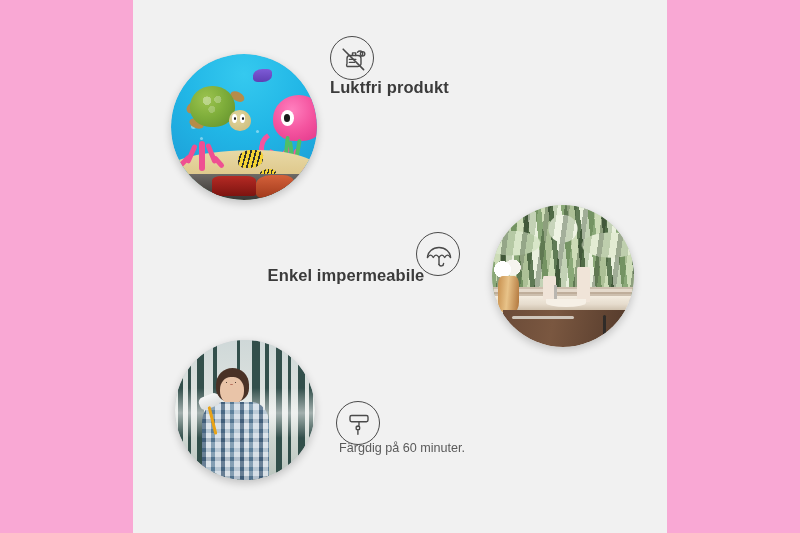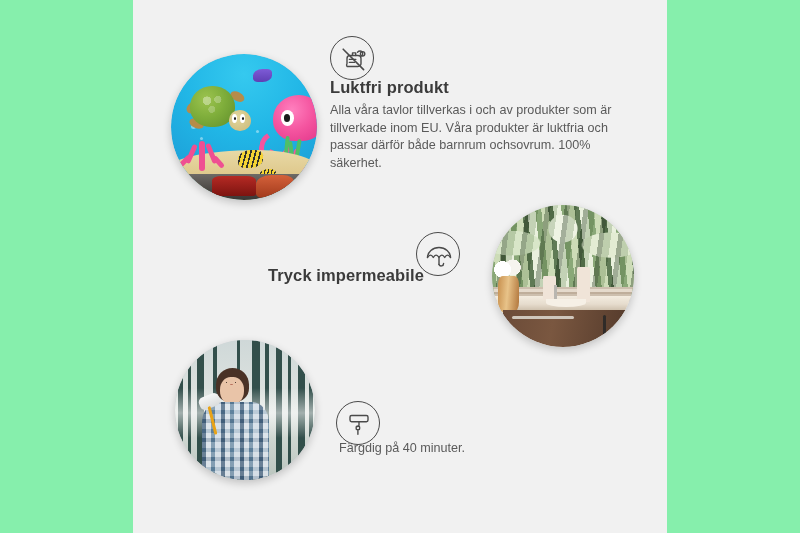--- a/index.html
+++ b/index.html
@@ -10,21 +10,21 @@
   body {
     width: 800px;
     height: 533px;
     font-family: "Liberation Sans", sans-serif;
     overflow: hidden;
   }
   #page {
     position: relative;
     width: 800px;
     height: 533px;
-    background: #86efac;
+    background: #f9a8d4;
   }
   
   #panel {
     position: absolute;
     left: 133px;
     top: 0;
     width: 534px;
     height: 533px;
     background: #f1f1f1;
   }
@@ -311,21 +311,20 @@
           <div class="fishA"></div>
           <div class="fishB"></div>
 
           <div class="sea-strip"></div>
         </div>
       </div>
     </div>
 
     <div class="txt-block" style="left:330px; top:77px; width:290px;">
       <div class="f-title">Luktfri produkt</div>
-      <div class="f-desc">Alla våra tavlor tillverkas i och av produkter som är tillverkade inom EU. Våra produkter är luktfria och passar därför både barnrum ochsovrum. 100% säkerhet.</div>
     </div>
 
     <div class="icon-circle" style="left:330px; top:36px;">
       <svg width="44" height="44" viewBox="0 0 44 44" fill="none" stroke="#4a4a4a" stroke-width="1.4" stroke-linecap="round" stroke-linejoin="round">
         <path d="M16 29.5 h11 a3 3 0 0 0 3-3 v-5 a3 3 0 0 0-3-3 h-8 a3 3 0 0 0-3 3 v5 a3 3 0 0 0 0 3 z"></path>
         <path d="M21.5 18.5 v-2.6 h3.2 v2.6"></path>
         <path d="M26.5 15.2 c1.6-1.6 3.6-1.4 4.6-0.2 1 1.2 0.8 3-0.6 3.9"></path>
         <circle cx="31.6" cy="16.8" r="2.2"></circle>
         <path d="M18.4 22.4 h6.4 M18.4 25.4 h5"></path>
         <path d="M12.2 12.2 L32.6 32.6" stroke-width="1.6"></path>
@@ -346,21 +345,21 @@
           <div class="bath-bottle" style="left:36%; top:50%; height:17%;"></div>
           <div class="bath-bottle" style="left:60%; top:44%; height:24%;"></div>
           <div class="bath-tap"></div>
           <div class="bath-sink"></div>
           <div class="bath-vanity"></div>
         </div>
       </div>
     </div>
 
     <div class="txt-block center" style="left:196px; top:265px; width:300px;">
-      <div class="f-title">Tryck impermeabile</div>
+      <div class="f-title">Enkel impermeabile</div>
     </div>
 
     <div class="icon-circle" style="left:416px; top:232px;">
       <svg width="44" height="44" viewBox="0 0 44 44" fill="none" stroke="#4a4a4a" stroke-width="1.4" stroke-linecap="round" stroke-linejoin="round">
         <path d="M10.5 24.5 a11.5 10 0 0 1 23 0"></path>
         <path d="M10.5 24.5 c2 -3.2 4.1 -3.2 5.8 0 1.7 -3.2 3.9 -3.2 5.7 0 1.8 -3.2 4 -3.2 5.7 0 1.7 -3.2 3.8 -3.2 5.8 0"></path>
         <path d="M22 24.8 V31.5"></path>
         <path d="M22 31.5 a2.4 2.4 0 0 0 4.6 -1"></path>
       </svg>
     </div>
@@ -394,21 +393,21 @@
             </div>
             <div class="w-body"></div>
             <div class="w-roller-pad"></div>
             <div class="w-roller-handle"></div>
           </div>
         </div>
       </div>
     </div>
 
     <div class="txt-block center" style="left:282px; top:440px; width:240px;">
-      <div class="f-desc">Färgdig på 40 minuter.</div>
+      <div class="f-desc">Färgdig på 60 minuter.</div>
     </div>
 
     <div class="icon-circle" style="left:336px; top:401px;">
       <svg width="44" height="44" viewBox="0 0 44 44" fill="none" stroke="#4a4a4a" stroke-width="1.4" stroke-linecap="round" stroke-linejoin="round">
         <rect x="13" y="13.5" width="18" height="6.2" rx="1.6"></rect>
         <path d="M22 19.7 v3.2 a1.6 1.6 0 0 1 -1.6 1.6 h-0.4"></path>
         <rect x="19.2" y="24.2" width="3.4" height="3.4" rx="0.8"></rect>
         <path d="M20.9 27.6 v4.6"></path>
       </svg>
     </div>

